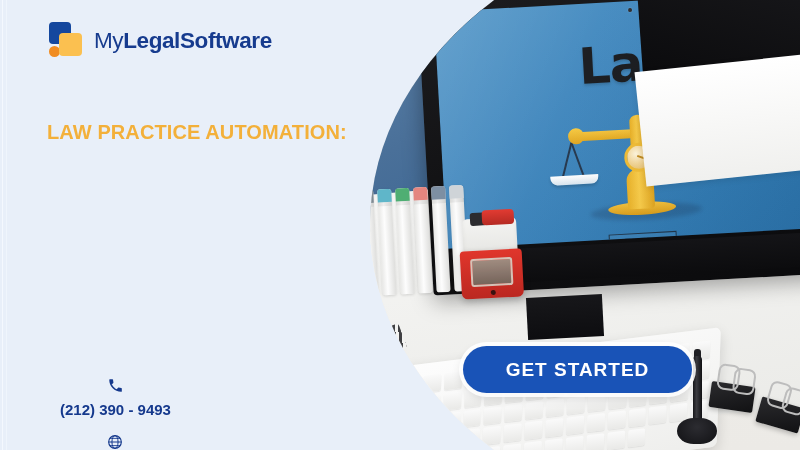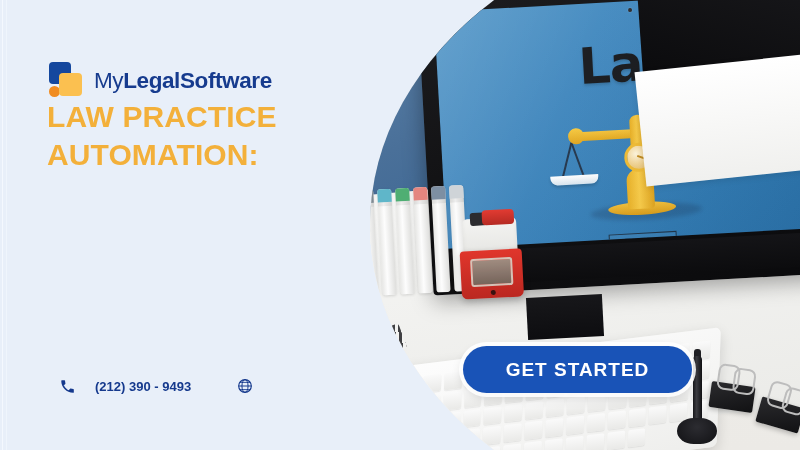--- a/index.html
+++ b/index.html
@@ -261,51 +261,52 @@
     background:linear-gradient(180deg,#ffffff,#f0f0ee);
     transform:rotate(-6deg); box-shadow:0 2px 6px rgba(0,0,0,.10);
   }
   .dark-corner {
     position:absolute; right:-10px; top:-10px; width:170px; height:78px;
     background:linear-gradient(200deg,#17171a,#0b0b0d);
     transform:rotate(-4deg);
   }
 
   
-  .logo-row { position:absolute; left:47px; top:22px; display:flex; align-items:center; gap:11px;margin-top:40px; }
+  .logo-row { position:absolute; left:47px; top:22px; display:flex; align-items:center; gap:11px; }
   .logo-mark { position:relative; width:36px; height:38px; }
   .logo-mark .sq-blue {
     position:absolute; left:2px; top:0; width:22px; height:22px;
     background:#14479e; border-radius:4px 4px 2px 4px;
   }
   .logo-mark .sq-yellow {
     position:absolute; left:12px; top:11px; width:23px; height:23px;
     background:#fbc050; border-radius:4px;
   }
   .logo-mark .dot {
     position:absolute; left:2px; top:24px; width:11px; height:11px;
     background:#f08c22; border-radius:50%;
   }
   .logo-text { font-size:22.5px; color:#163b8e; letter-spacing:-.4px; white-space:nowrap; }
   .logo-text .thin { font-weight:400; }
   .logo-text .bold { font-weight:700; }
 
   .headline {
-    position:absolute; left:47px; top:98px; width:330px;
-    font-size:30px; font-weight:800; line-height:1.27;
+    position:absolute; left:47px; top:120px; width:330px;
+    font-size:20px; font-weight:800; line-height:1.27;
     letter-spacing:.1px; text-transform:uppercase;
   }
   .headline .l1 { color:#f3b03a; display:block; }
   .headline .l2 { color:#1a56b5; display:block; }
 
   .contact {
     position:absolute; left:60px; top:378px;
-    display:flex; align-items:center; gap:20px;
-    font-size:13px; font-weight:700; color:#15398d;
+    display:flex; align-items:center; gap:8px;
+    font-size:15px; font-weight:700; color:#15398d;
     white-space:nowrap;
+    flex-direction:column;
   }
   .contact .ic { display:inline-flex; align-items:center; }
   .contact .gap { width:6px; display:inline-block; }
 
   .cta {
     position:absolute; left:463px; top:346px;
     width:229px; height:47px; border-radius:24px;
     background:#1953b7;
     color:#ffffff; font-size:19px; font-weight:800; letter-spacing:1px;
     display:flex; align-items:center; justify-content:center;

